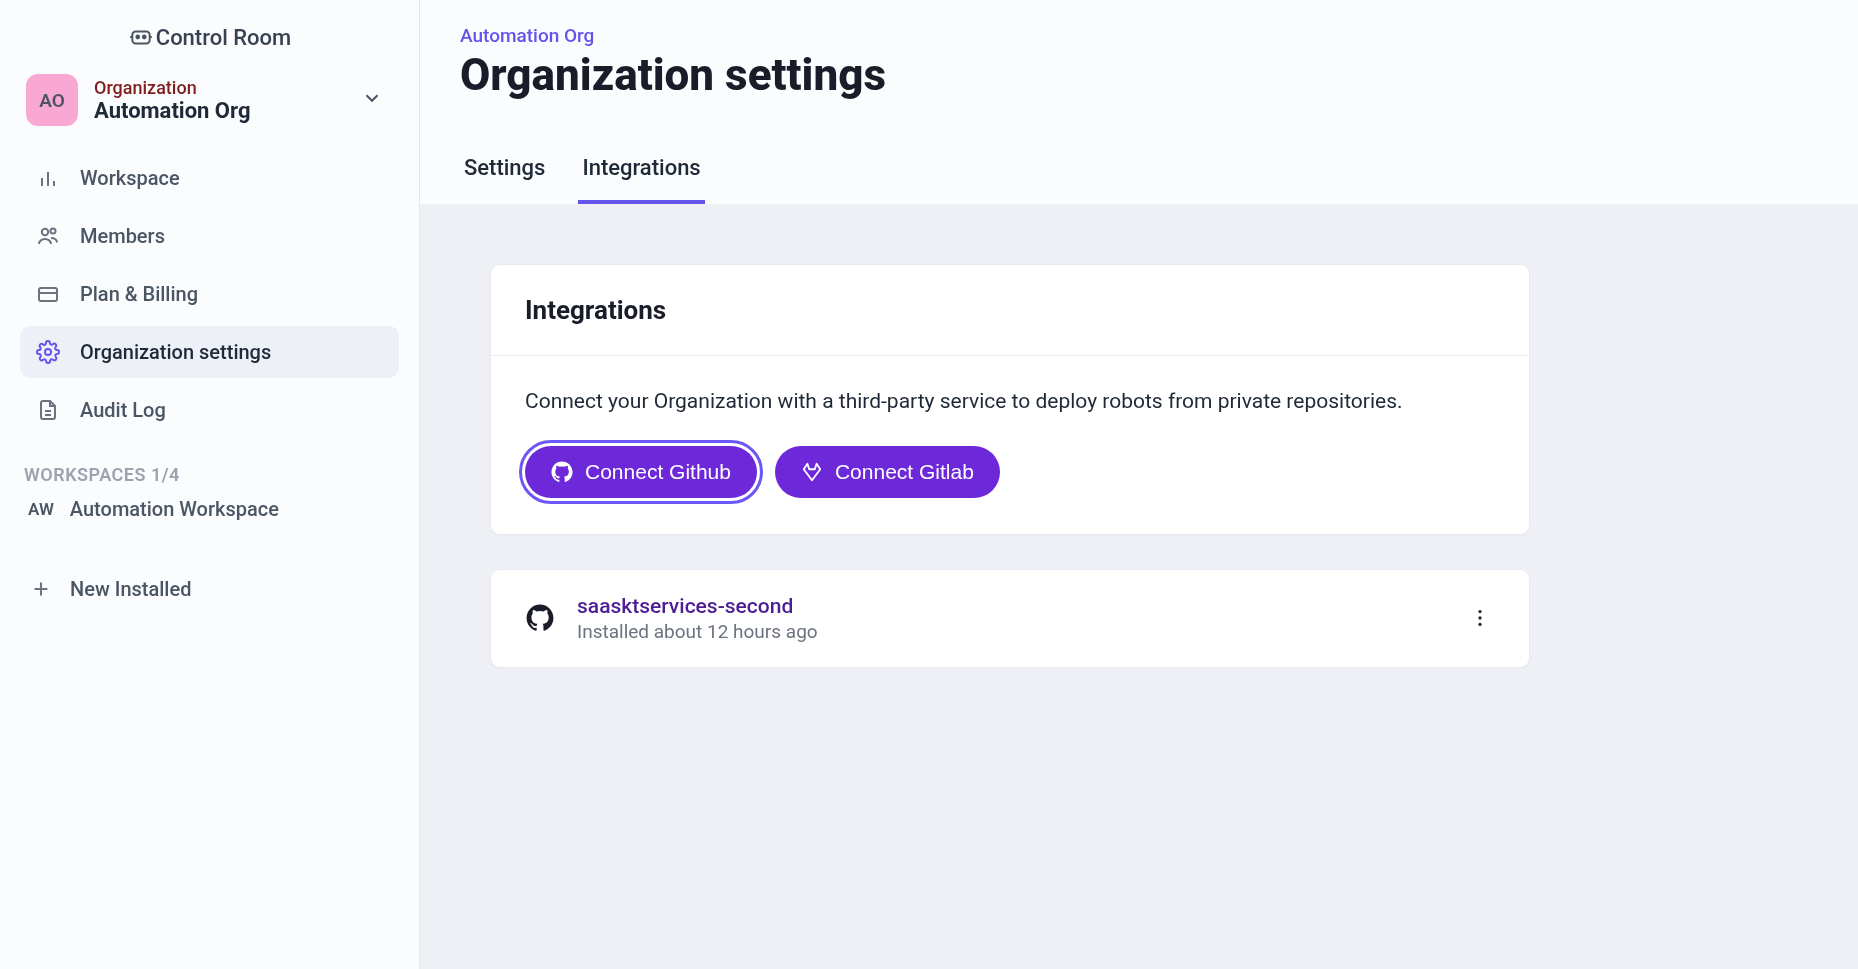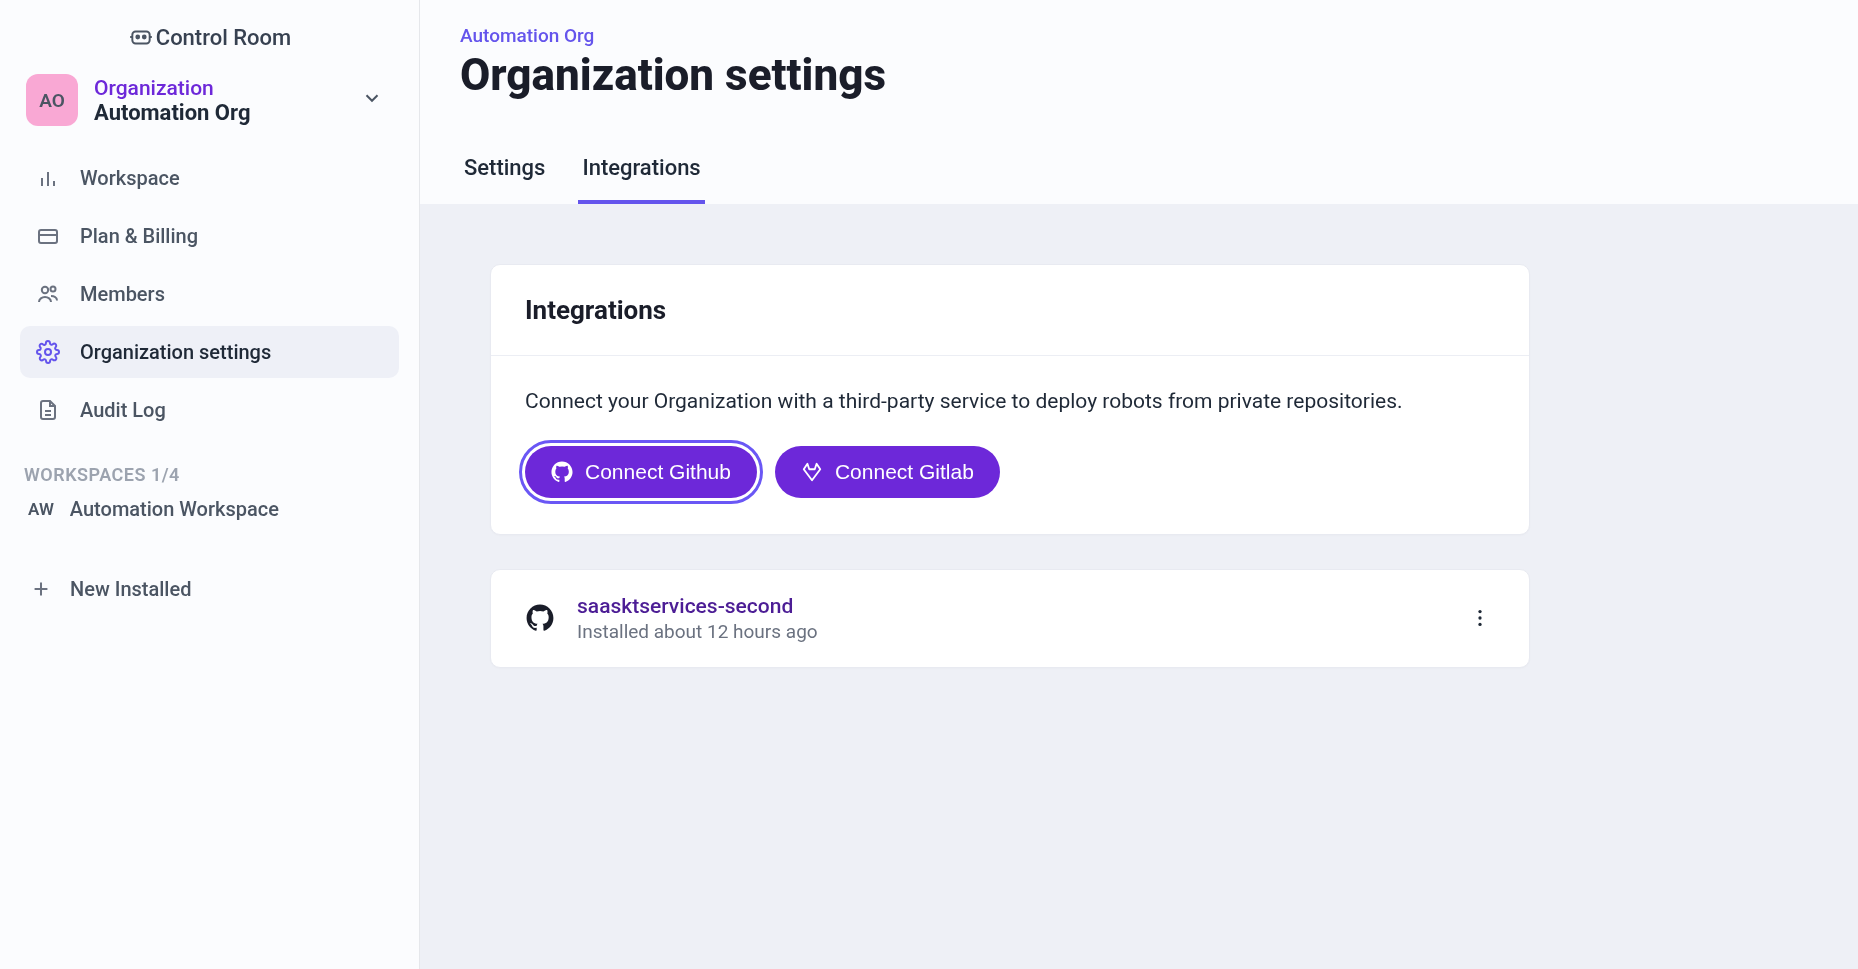--- a/index.html
+++ b/index.html
@@ -50,22 +50,22 @@
     border-radius: 12px;
     display: flex;
     align-items: center;
     justify-content: center;
     font-weight: 600;
     color: #4b5563;
     font-size: 19px;
   }
   .org-text { flex: 1; }
   .org-label {
-    color: #6d28d9;
-    font-size: 21px;
+    color: #7f1d1d;
+    font-size: 18px;
     font-weight: 500;
   }
   .org-name {
     font-size: 22px;
     font-weight: 700;
     color: #1f2937;
   }
   .chevron-down {
     color: #4b5563;
     padding-right: 10px;
@@ -288,36 +288,36 @@
       <span class="nav-icon">
         <svg viewBox="0 0 24 24" width="24" height="24" fill="none" stroke="currentColor" stroke-width="2">
             <path d="M6 20V12M12 20V6M18 20V15"></path>
           </svg>
       </span>
       <span>Workspace</span>
     </div>
     <div class="nav-item">
       <span class="nav-icon">
         <svg viewBox="0 0 24 24" width="24" height="24" fill="none" stroke="currentColor" stroke-width="2">
-            <rect x="3" y="6" width="18" height="13" rx="2"></rect>
-            <path d="M3 11h18"></path>
-          </svg>
-      </span>
-      <span>Plan &amp; Billing</span>
-    </div>
-    <div class="nav-item">
-      <span class="nav-icon">
-        <svg viewBox="0 0 24 24" width="24" height="24" fill="none" stroke="currentColor" stroke-width="2">
             <circle cx="9" cy="8" r="3.2"></circle>
             <path d="M3 20c0-3 3-5 6-5s6 2 6 5"></path>
             <circle cx="17" cy="7" r="2.5"></circle>
             <path d="M15 14c3 0 6 1.5 6 4.5"></path>
           </svg>
       </span>
       <span>Members</span>
+    </div>
+    <div class="nav-item">
+      <span class="nav-icon">
+        <svg viewBox="0 0 24 24" width="24" height="24" fill="none" stroke="currentColor" stroke-width="2">
+            <rect x="3" y="6" width="18" height="13" rx="2"></rect>
+            <path d="M3 11h18"></path>
+          </svg>
+      </span>
+      <span>Plan &amp; Billing</span>
     </div>
     <div class="nav-item active">
       <span class="nav-icon">
         <svg viewBox="0 0 24 24" width="24" height="24" fill="none" stroke="currentColor" stroke-width="2">
             <circle cx="12" cy="12" r="3"></circle>
             <path d="M19.4 15a1.65 1.65 0 00.33 1.82l.06.06a2 2 0 11-2.83 2.83l-.06-.06a1.65 1.65 0 00-1.82-.33 1.65 1.65 0 00-1 1.51V21a2 2 0 11-4 0v-.09a1.65 1.65 0 00-1-1.51 1.65 1.65 0 00-1.82.33l-.06.06a2 2 0 11-2.83-2.83l.06-.06a1.65 1.65 0 00.33-1.82 1.65 1.65 0 00-1.51-1H3a2 2 0 110-4h.09a1.65 1.65 0 001.51-1 1.65 1.65 0 00-.33-1.82l-.06-.06a2 2 0 112.83-2.83l.06.06a1.65 1.65 0 001.82.33h0a1.65 1.65 0 001-1.51V3a2 2 0 114 0v.09a1.65 1.65 0 001 1.51h0a1.65 1.65 0 001.82-.33l.06-.06a2 2 0 112.83 2.83l-.06.06a1.65 1.65 0 00-.33 1.82v0a1.65 1.65 0 001.51 1H21a2 2 0 110 4h-.09a1.65 1.65 0 00-1.51 1z"></path>
           </svg>
       </span>
       <span>Organization settings</span>
     </div>

